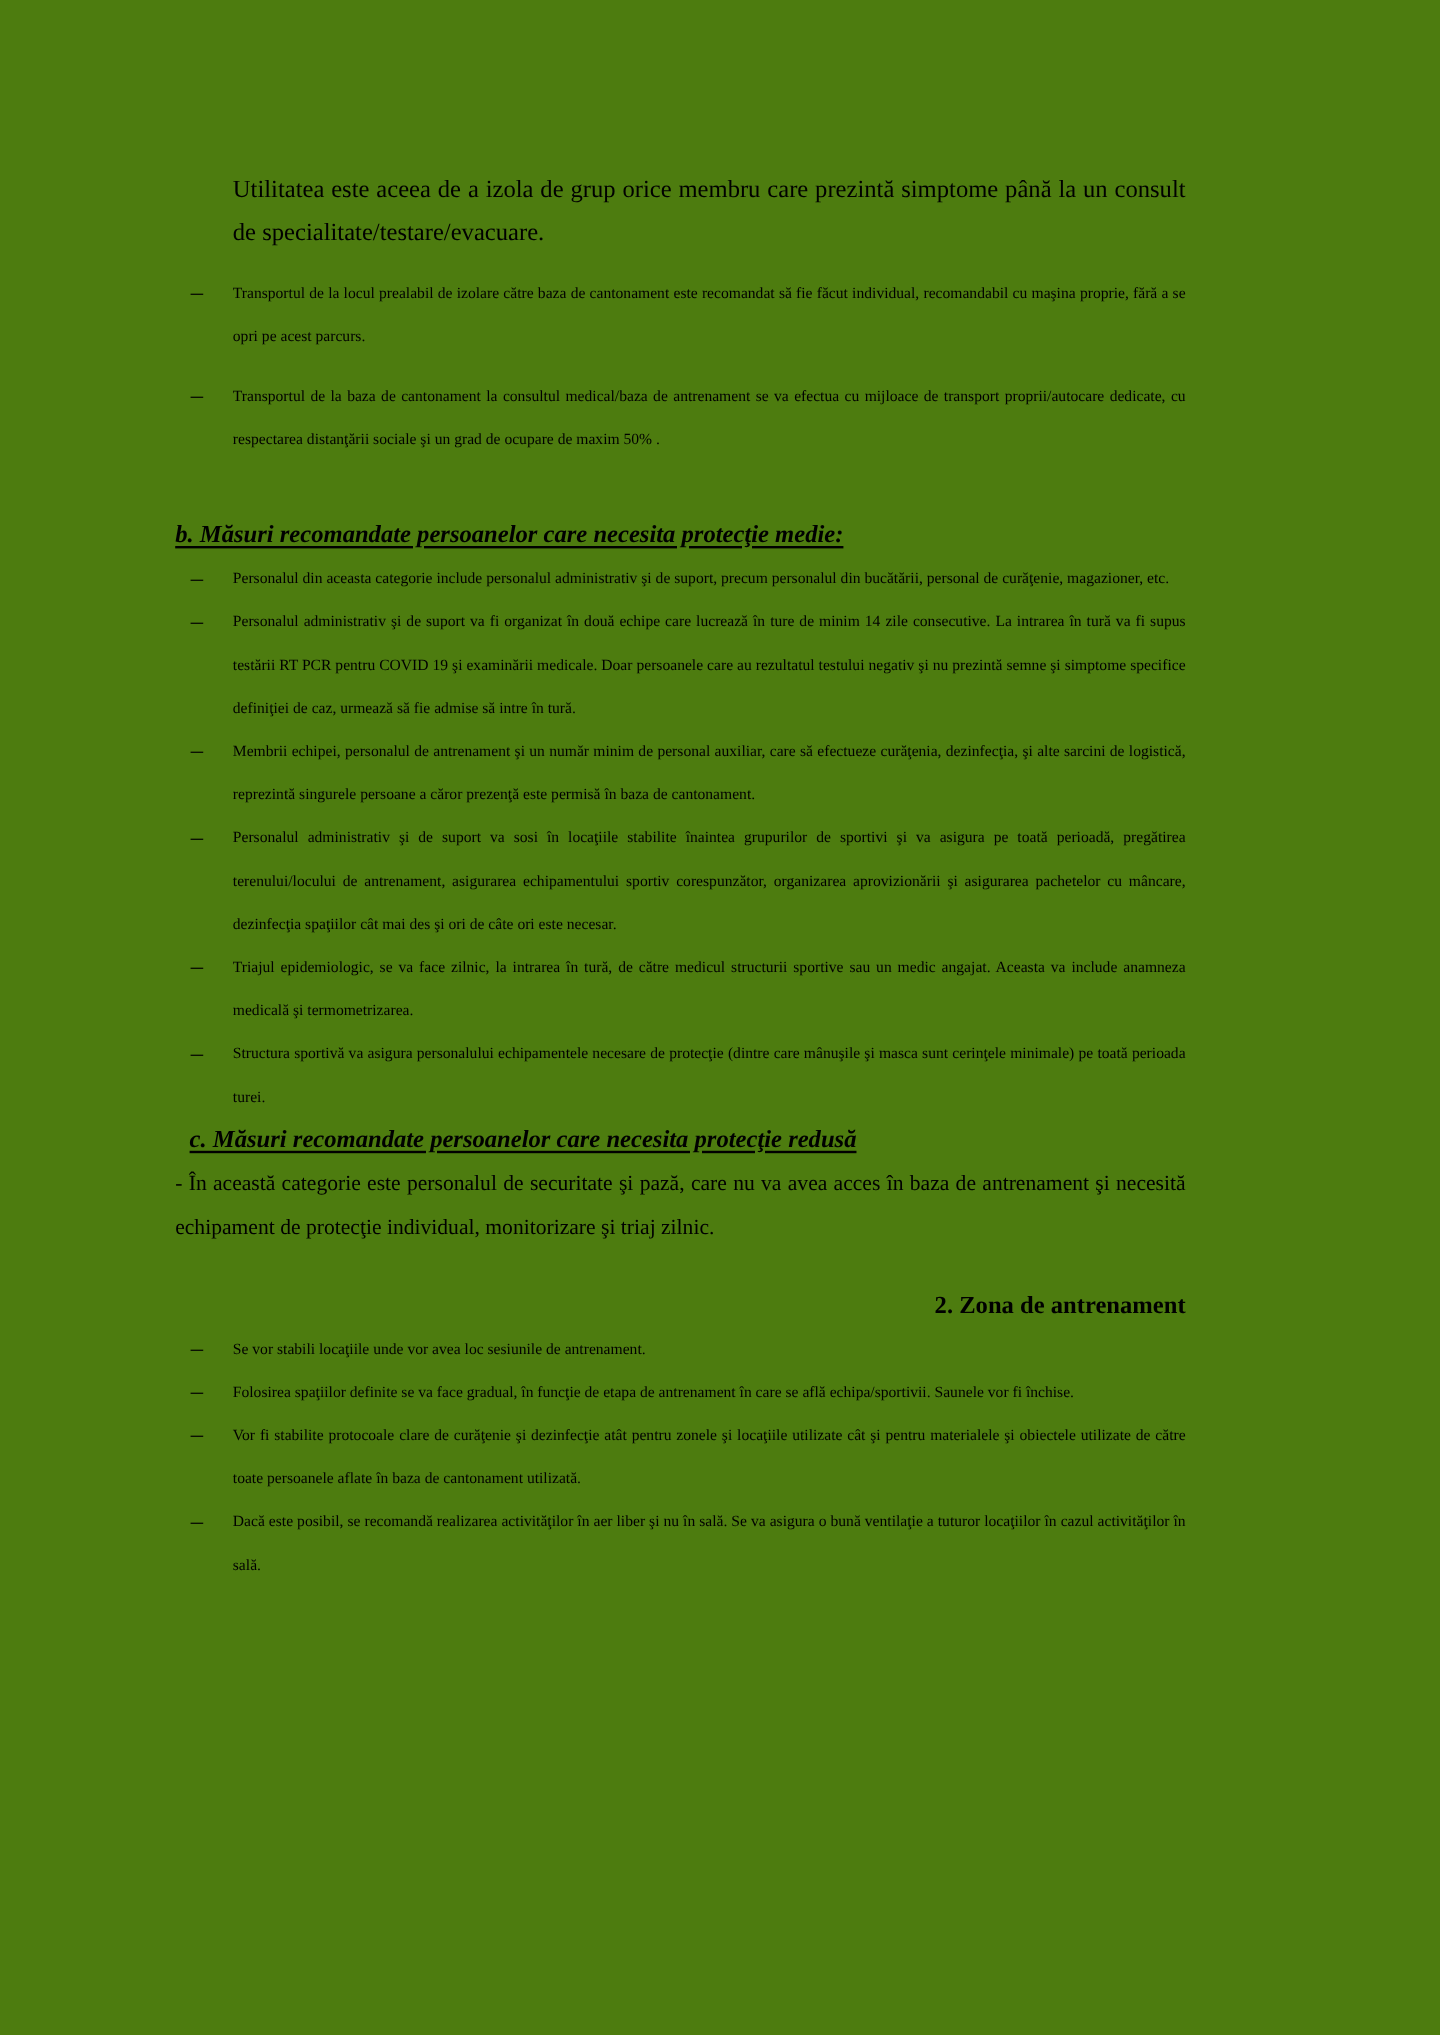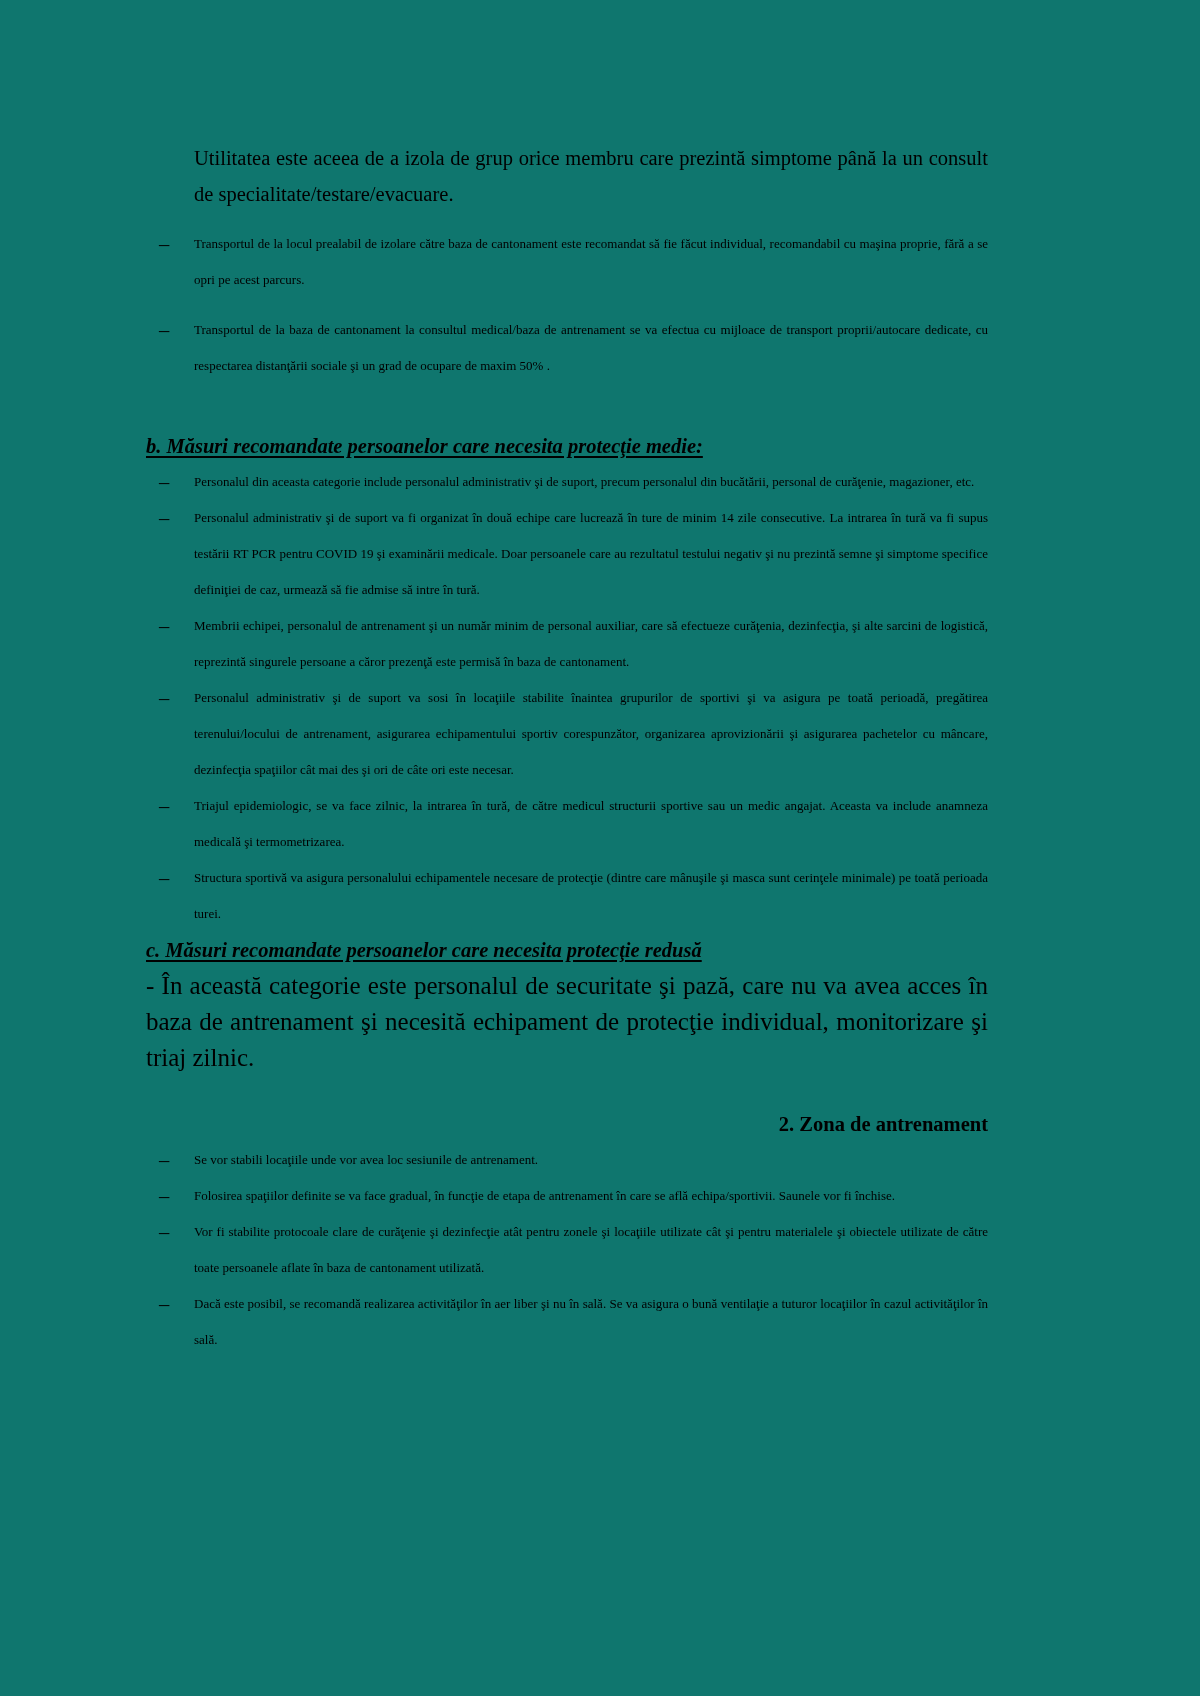--- a/index.html
+++ b/index.html
@@ -10,21 +10,21 @@
   }
   body {
     font-family: "Liberation Serif", "DejaVu Serif", serif;
     color: #000000;
   }
   .page {
     position: relative;
     width: 1200px;
     height: 1696px;
     margin: 0 auto;
-    background: #0f766e;
+    background: #4d7c0f;
     box-sizing: border-box;
     overflow: hidden;
   }
   .content {
     position: absolute;
     left: 146px;
     top: 140px;
     width: 842px;
   }
 
@@ -80,33 +80,33 @@
   .head-b {
     font-size: 20.5px;
     line-height: 36px;
     font-weight: bold;
     margin: 0;
     text-align: right;
   }
 
   
   .plain-dash {
-    font-size: 25px;
+    font-size: 18px;
     line-height: 36px;
     text-align: justify;
     margin: 0;
   }
 
   .sp-sm { height: 14px; }
   .sp-md { height: 30px; }
   .sp-lg { height: 44px; }
 
   .head-b-indent { margin-left: 14px; }
   .head-biu-indent-b { }
-  .head-biu-indent-c { margin-left: 0px; }
+  .head-biu-indent-c { margin-left: 12px; }
 </style>
 </head>
 <body>
 
 <div class="page">
   <div class="content">
 
     <p class="para cont">Utilitatea este aceea de a izola de grup orice membru care prezintă simptome până la un consult de specialitate/testare/evacuare.</p>
 
     <div class="sp-sm"></div>

